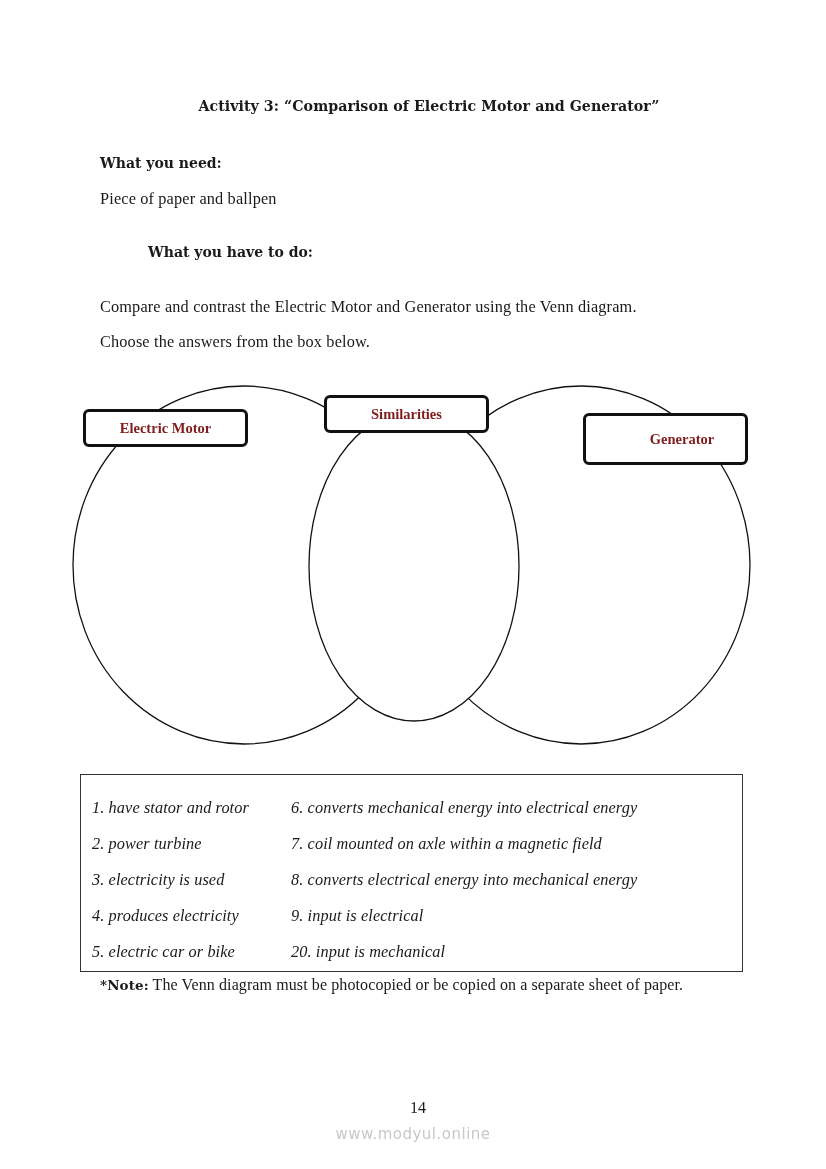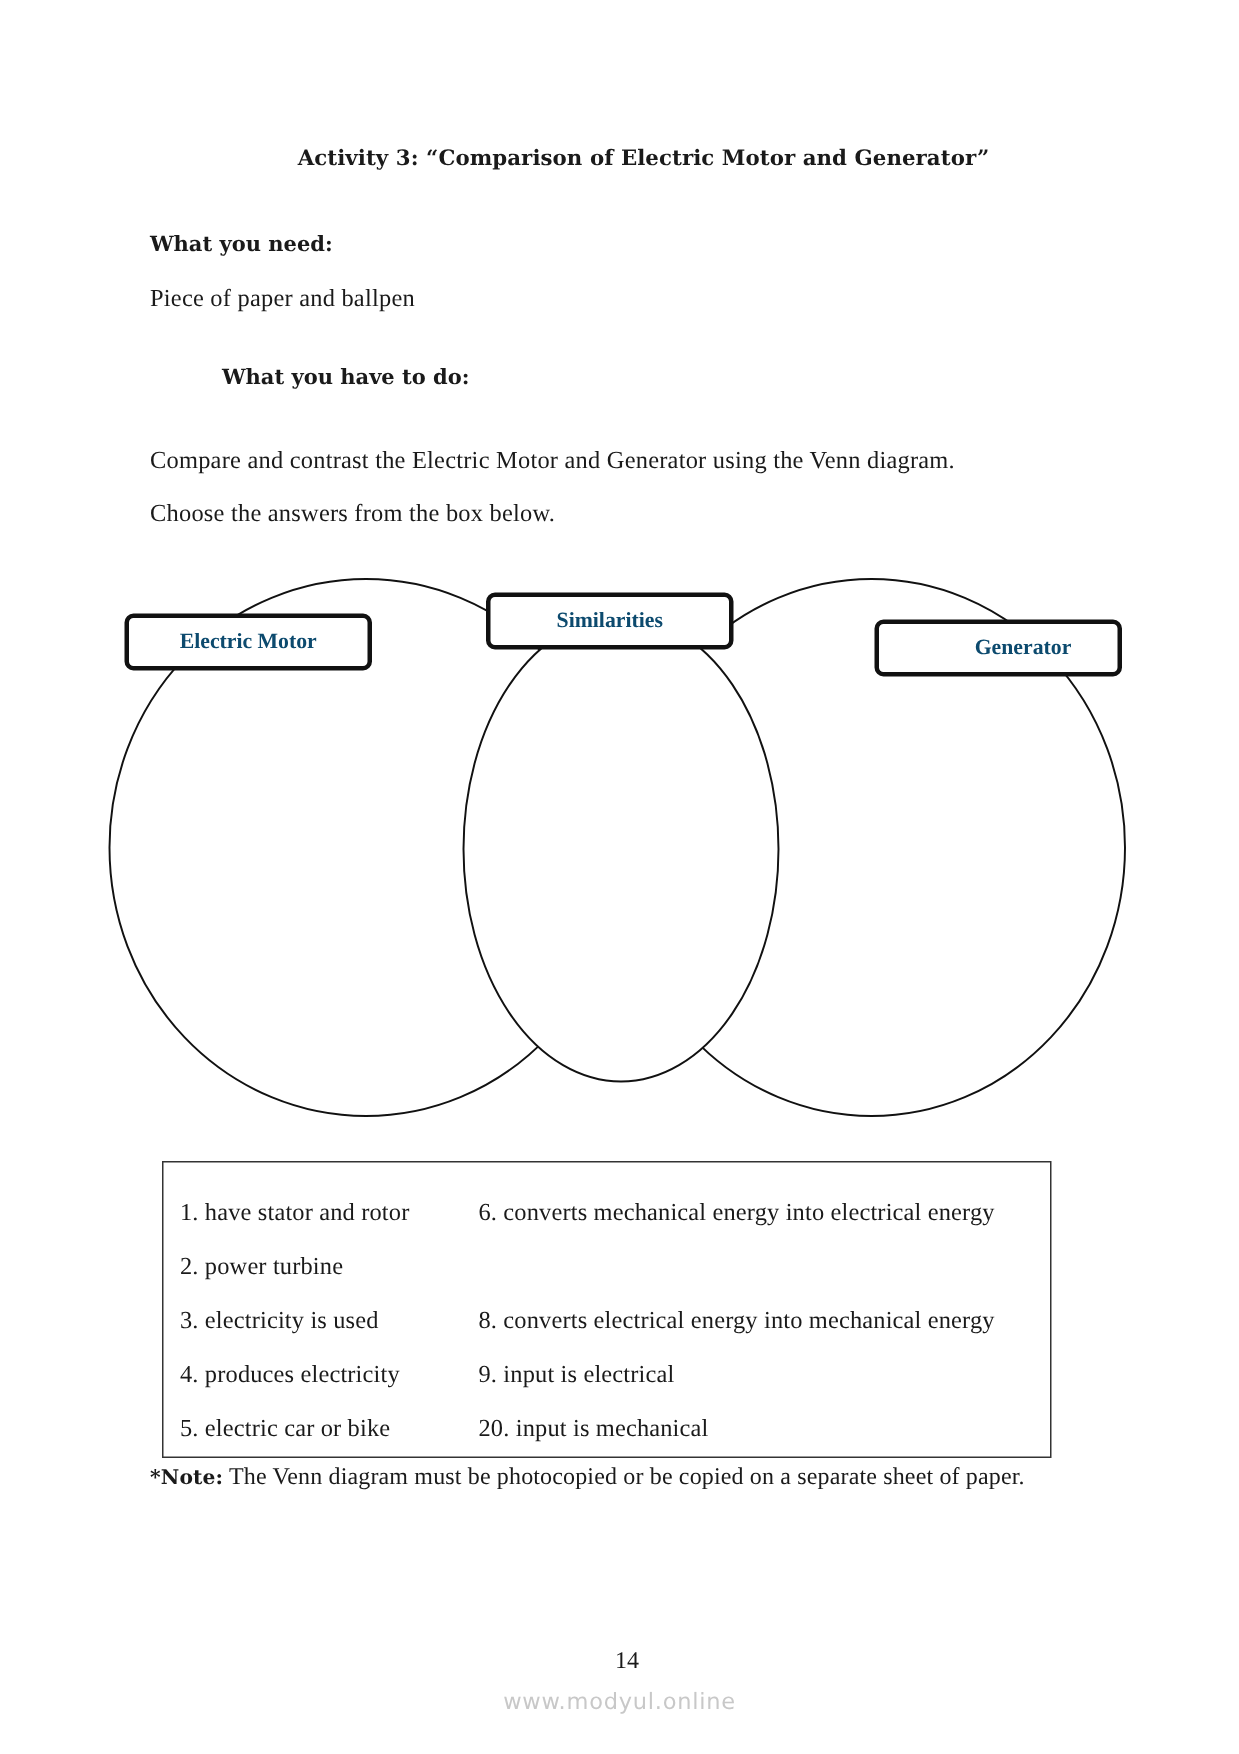--- a/index.html
+++ b/index.html
@@ -43,28 +43,29 @@
       box-sizing: border-box;
       background: #ffffff;
       border: 3px solid #111;
       border-radius: 6px;
       display: flex;
       align-items: center;
       justify-content: center;
       font-family: "Liberation Serif", serif;
       font-weight: bold;
       font-size: 14.5px;
-      color: #0c4a6e;
+      color: #7f1d1d;
     }
     .answer-box {
       position: absolute;
-      left: 108px; top: 774px;
-      width: 593px; height: 198px;
+      left: 80px; top: 774px;
+      width: 663px; height: 198px;
       box-sizing: border-box;
       border: 1.5px solid #333;
+      font-style: italic;
     }
     .answer-item {
       position: absolute;
       font-size: 16.3px;
       letter-spacing: 0.1px;
       white-space: nowrap;
       color: #1a1a1a;
     }
     .note {
       left: 100px; top: 975px;
@@ -107,30 +108,31 @@
 <div class="abs body-text" style="left:100px; top:332px;">Choose the answers from the box below.</div>
 
 <svg id="venn" xmlns="http://www.w3.org/2000/svg">
   <ellipse cx="244" cy="565" rx="171" ry="179" fill="none" stroke="#111" stroke-width="1.3"></ellipse>
   <ellipse cx="581" cy="565" rx="169" ry="179" fill="none" stroke="#111" stroke-width="1.3"></ellipse>
   <ellipse cx="414" cy="566" rx="105" ry="155" fill="#ffffff" stroke="#111" stroke-width="1.3"></ellipse>
 </svg>
 
 <div class="label-box" style="left:83px; top:409px; width:165px; height:38px;">Electric Motor</div>
 <div class="label-box" style="left:324px; top:395px; width:165px; height:38px;">Similarities</div>
-<div class="label-box" style="left:583px; top:413px; width:165px; height:38px;padding-left:33px;">Generator</div>
+<div class="label-box" style="left:583px; top:413px; width:165px; height:52px;padding-left:33px;">Generator</div>
 
 <div class="answer-box">
   <div class="answer-item" style="left:11px; top:23px;">1. have stator and rotor</div>
   <div class="answer-item" style="left:11px; top:59px;">2. power turbine</div>
   <div class="answer-item" style="left:11px; top:95px;">3. electricity is used</div>
   <div class="answer-item" style="left:11px; top:131px;">4. produces electricity</div>
   <div class="answer-item" style="left:11px; top:167px;text-align:center;">5. electric car or bike</div>
 
   <div class="answer-item" style="left:210px; top:23px;">6. converts mechanical energy into electrical energy</div>
+  <div class="answer-item" style="left:210px; top:59px;">7. coil mounted on axle within a magnetic field</div>
   <div class="answer-item" style="left:210px; top:95px;">8. converts electrical energy into mechanical energy</div>
   <div class="answer-item" style="left:210px; top:131px;">9. input is electrical</div>
   <div class="answer-item" style="left:210px; top:167px;">20. input is mechanical</div>
 </div>
 
 <div class="abs note"><b>*Note:</b><span> The Venn diagram must be photocopied or be copied on a separate sheet of paper.</span></div>
 
 <div class="abs page-number">14</div>
 <div class="abs watermark">www.modyul.online</div>
 

